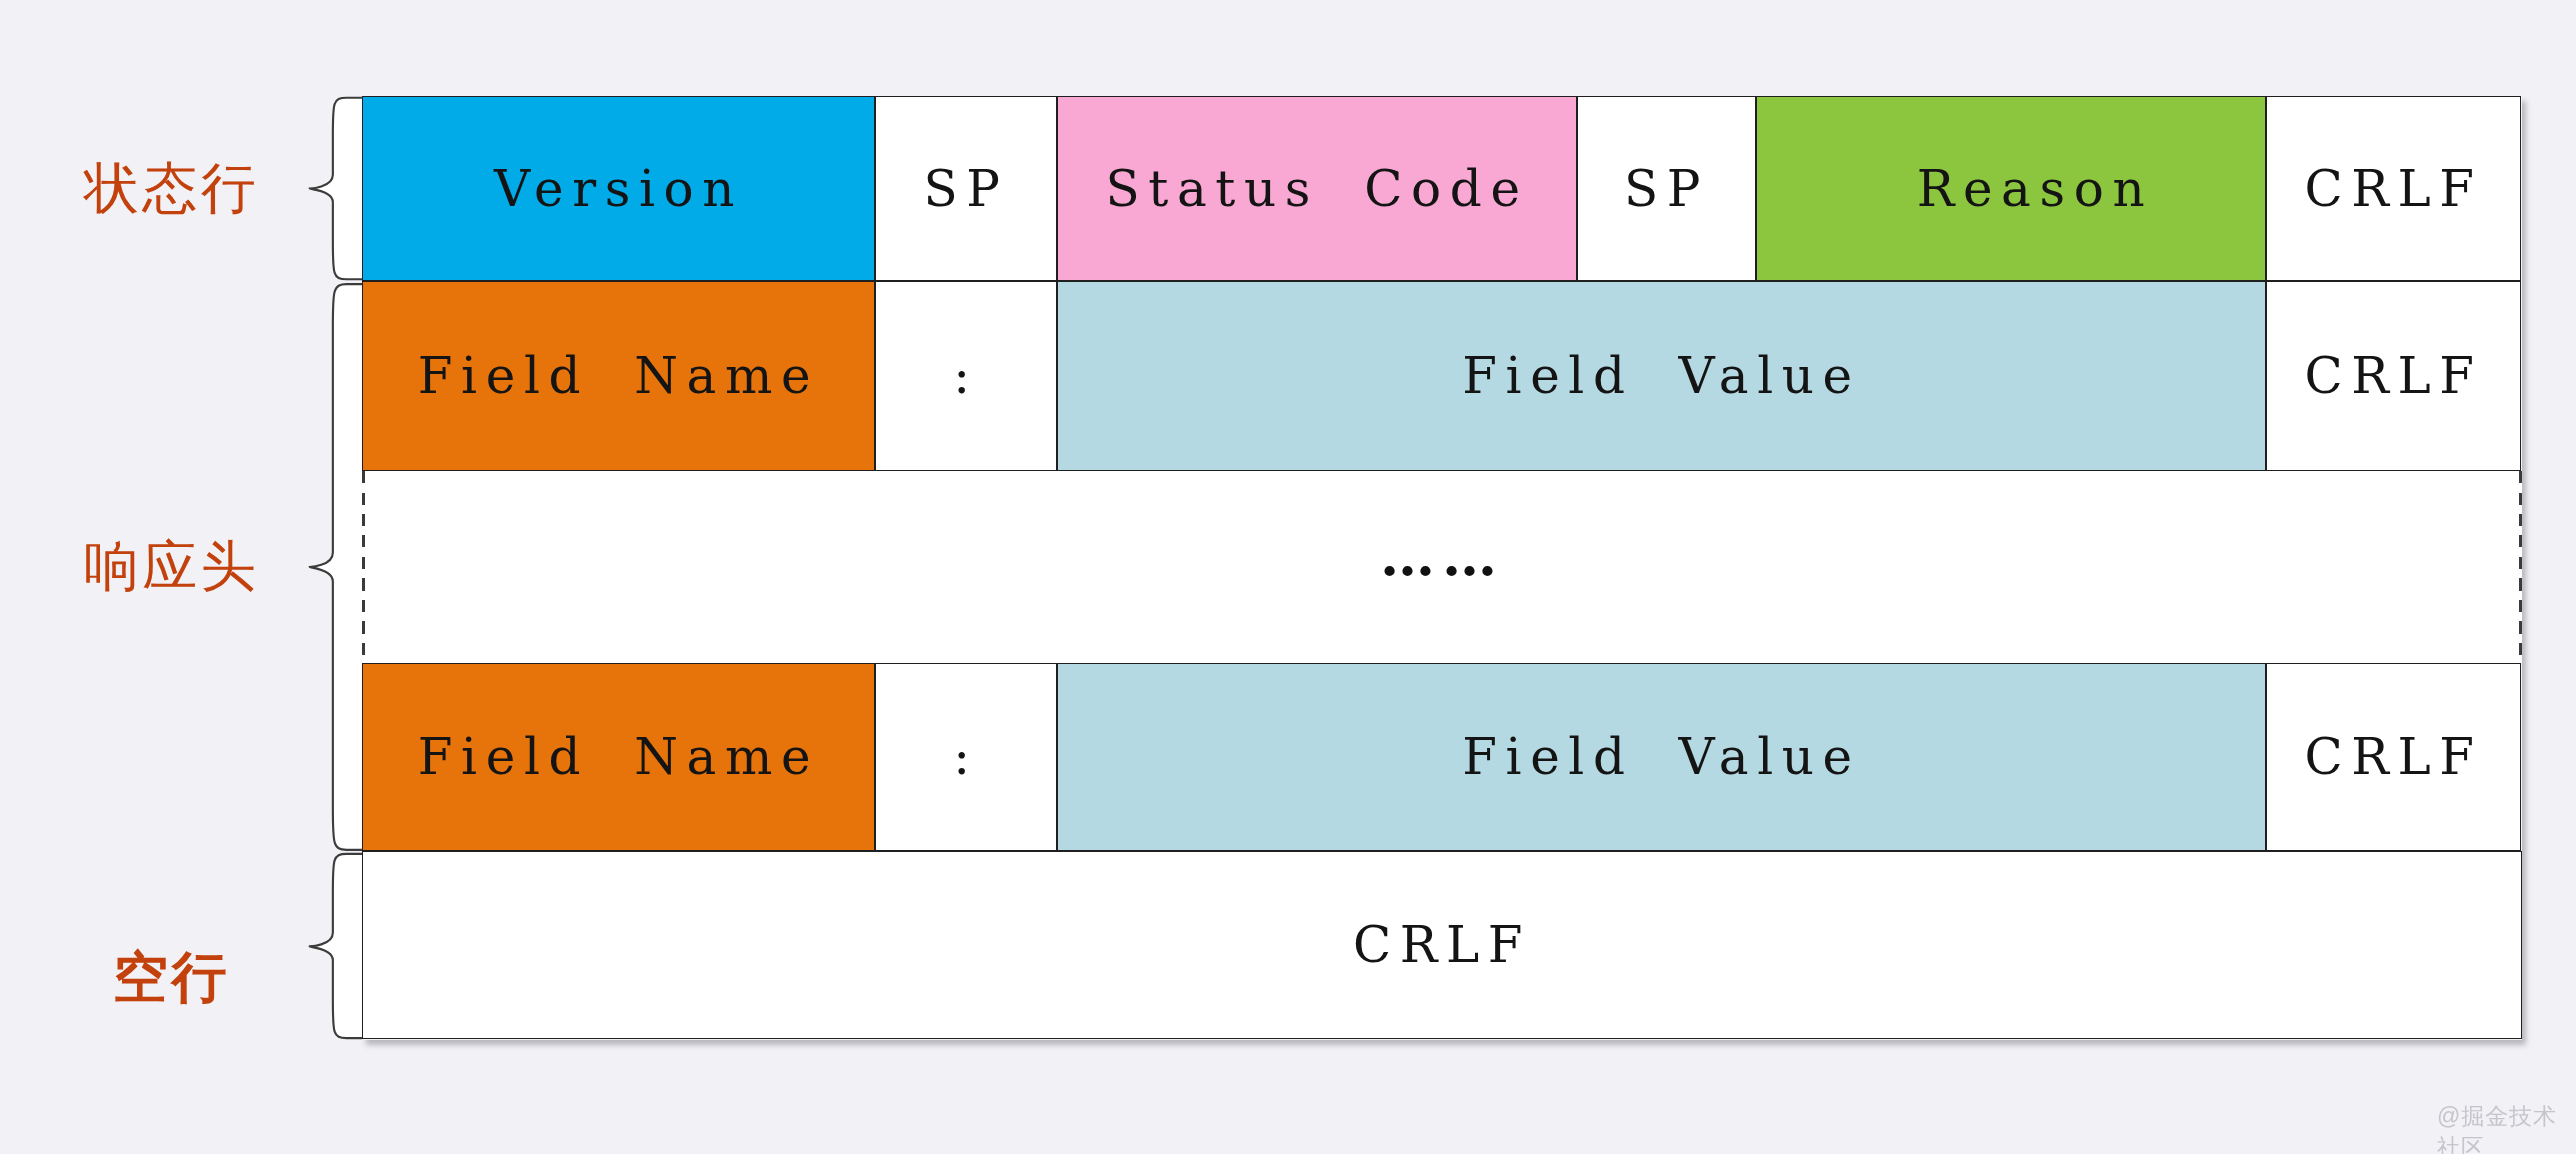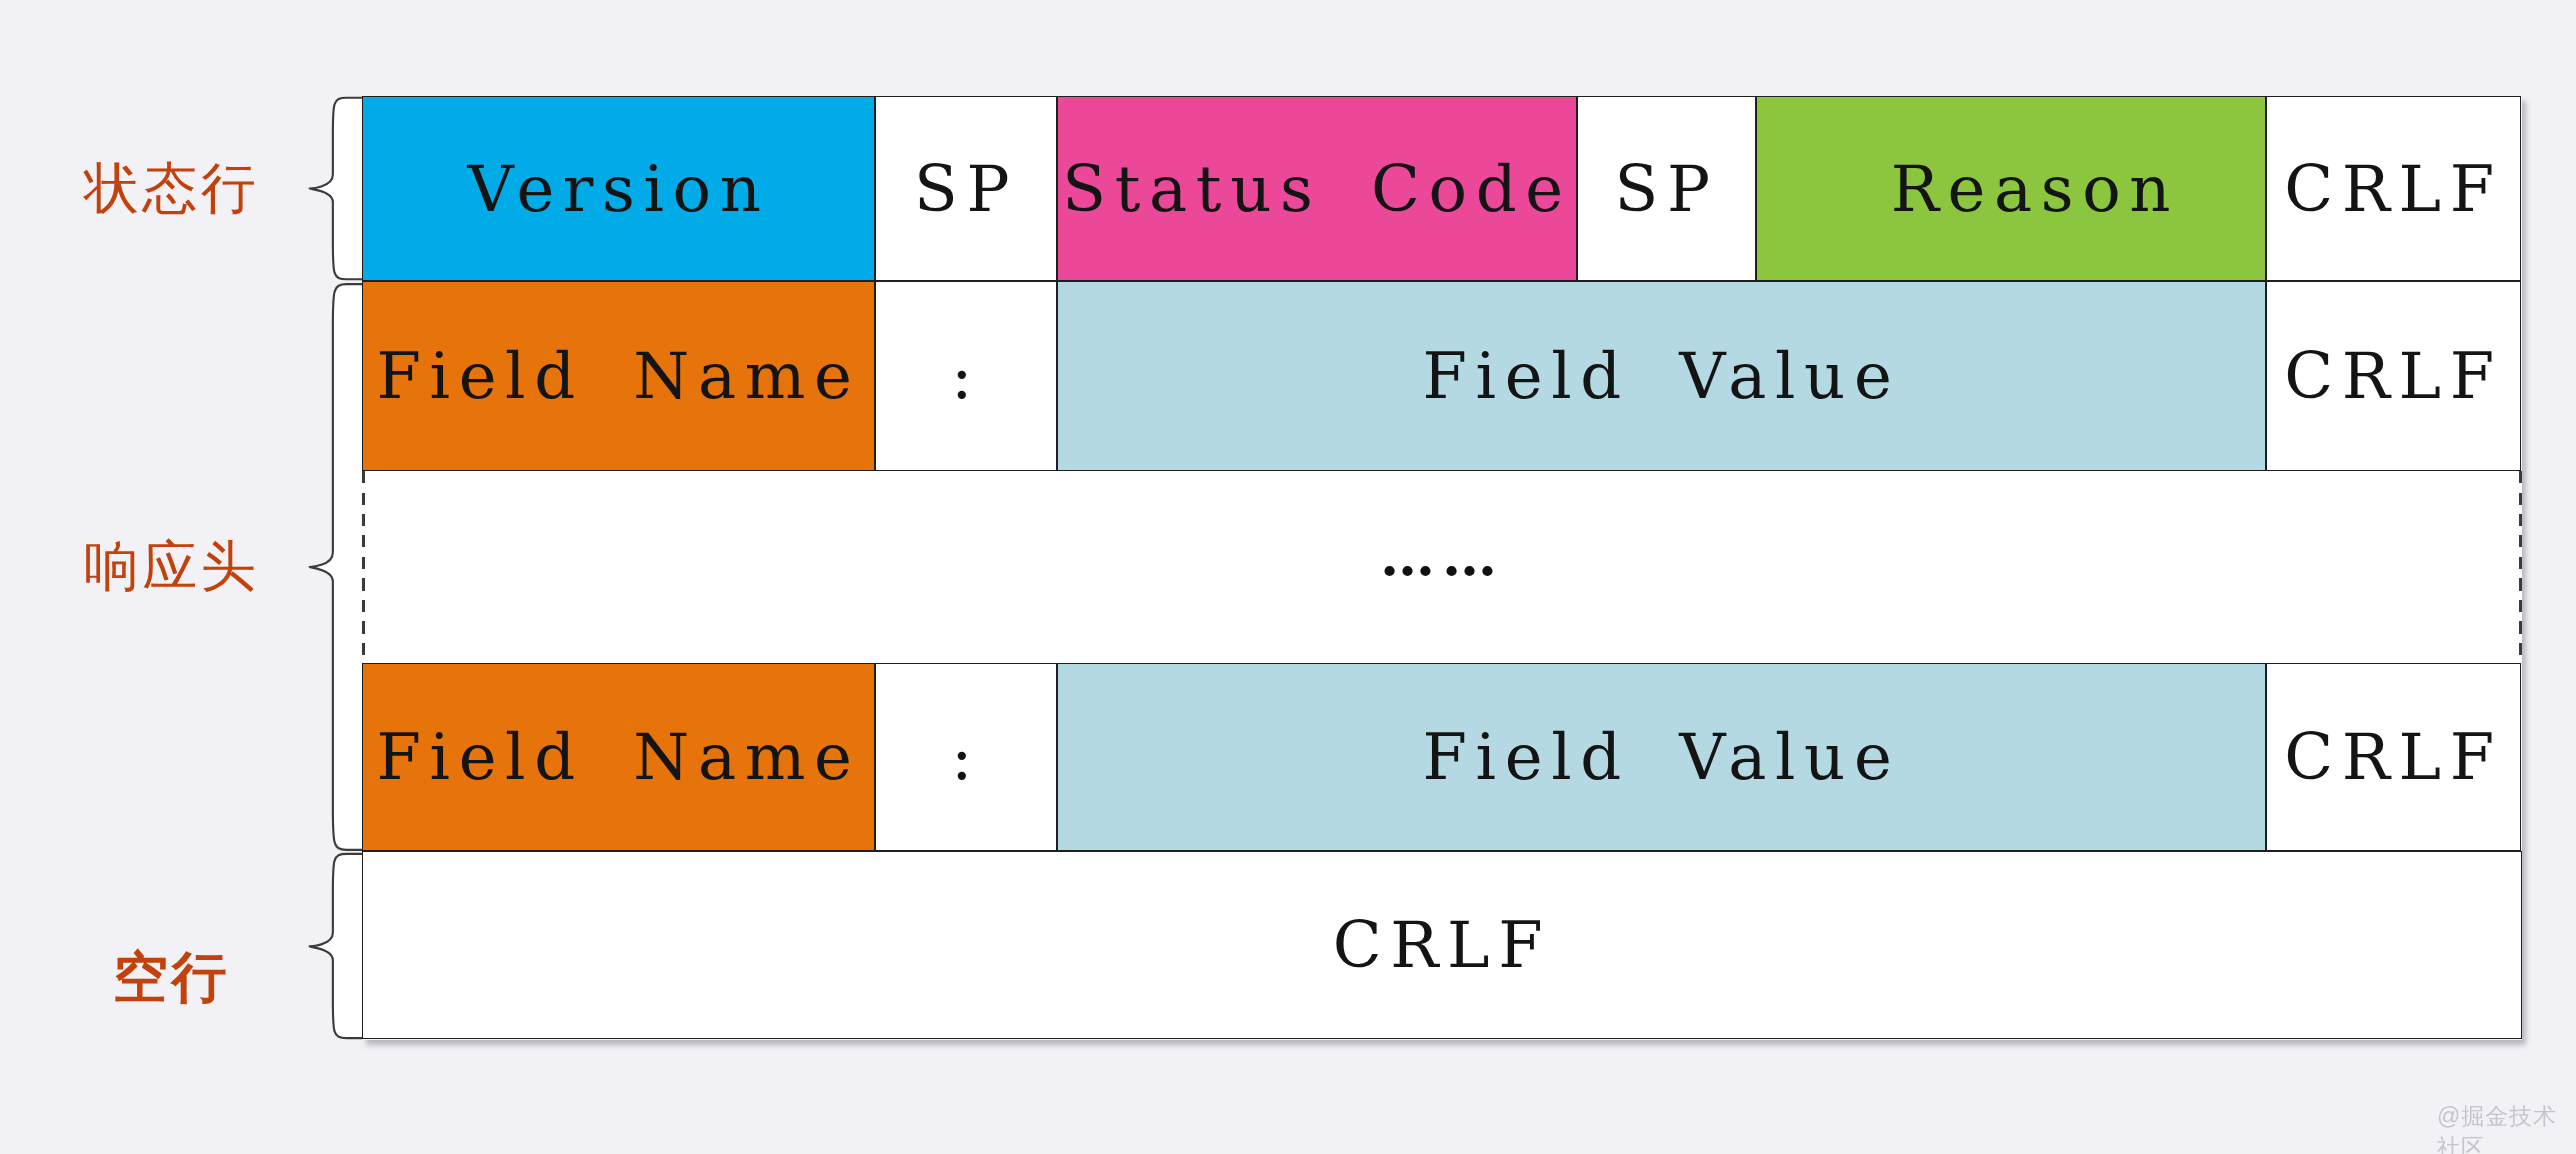--- a/index.html
+++ b/index.html
@@ -27,21 +27,21 @@
   }
   .row{display:flex;width:2160px;}
   .r1{height:185px;}
   .r2{height:190px;}
   .r3{height:192px;position:relative;background:#ffffff;display:flex;align-items:center;justify-content:center;}
   .r4{height:188px;}
   .r5{height:188px;}
   .cell{
     display:flex;align-items:center;justify-content:center;
     border:1.7px solid #1f1f1f;box-sizing:border-box;
-    font-size:64px;letter-spacing:8.6px;word-spacing:20.6px;background:#fff;text-align:center;
+    font-size:50px;letter-spacing:8.6px;word-spacing:20.6px;background:#fff;text-align:center;
   }
   .dash-strip{
     position:absolute;top:0;width:2.6px;height:100%;
     background:repeating-linear-gradient(180deg,#3a3a3a 0 12px,transparent 12px 21.5px);
   }
   .dash-left{left:0;}
   .dash-right{right:0;}
   .dots{
     font-size:55px;font-weight:700;letter-spacing:6.9px;transform:translateY(-12px);color:#111;
   }
@@ -67,21 +67,21 @@
   </svg>
   <svg class="brace br3" viewBox="0 0 70 219">
     <path d="M 70 2 H 52 C 36 2 36 8 36 47 L 36 94 C 36 109 9 110 9 110 C 9 111 36 112 36 126 L 36 172 C 36 211 36 217 52 217 H 70" fill="#ffffff" stroke="#3c3c3c" stroke-width="2.5"></path>
   </svg>
 
   <div class="msg-table">
 
     <div class="row r1">
       <div class="cell" style="width: 513px; background: rgb(0, 171, 232);">Version</div>
       <div class="cell" style="width: 182px; background: rgb(255, 255, 255);">SP</div>
-      <div class="cell" style="width: 520px; background: #ec4899;">Status Code</div>
+      <div class="cell" style="width: 520px; background: #f9a8d4;">Status Code</div>
       <div class="cell" style="width: 179px; background: rgb(255, 255, 255);">SP</div>
       <div class="cell" style="width: 510px; background: rgb(140, 198, 63); padding-left: 48px;">Reason</div>
       <div class="cell" style="width: 255px; background: rgb(255, 255, 255);">CRLF</div>
     </div>
 
     <div class="row r2">
       <div class="cell" style="width: 513px; background: rgb(231, 115, 11);">Field Name</div>
       <div class="cell" style="width: 182px; background: rgb(255, 255, 255);">:</div>
       <div class="cell" style="width: 1209px; background: rgb(181, 217, 226);">Field Value</div>
       <div class="cell" style="width: 255px; background: rgb(255, 255, 255);">CRLF</div>

